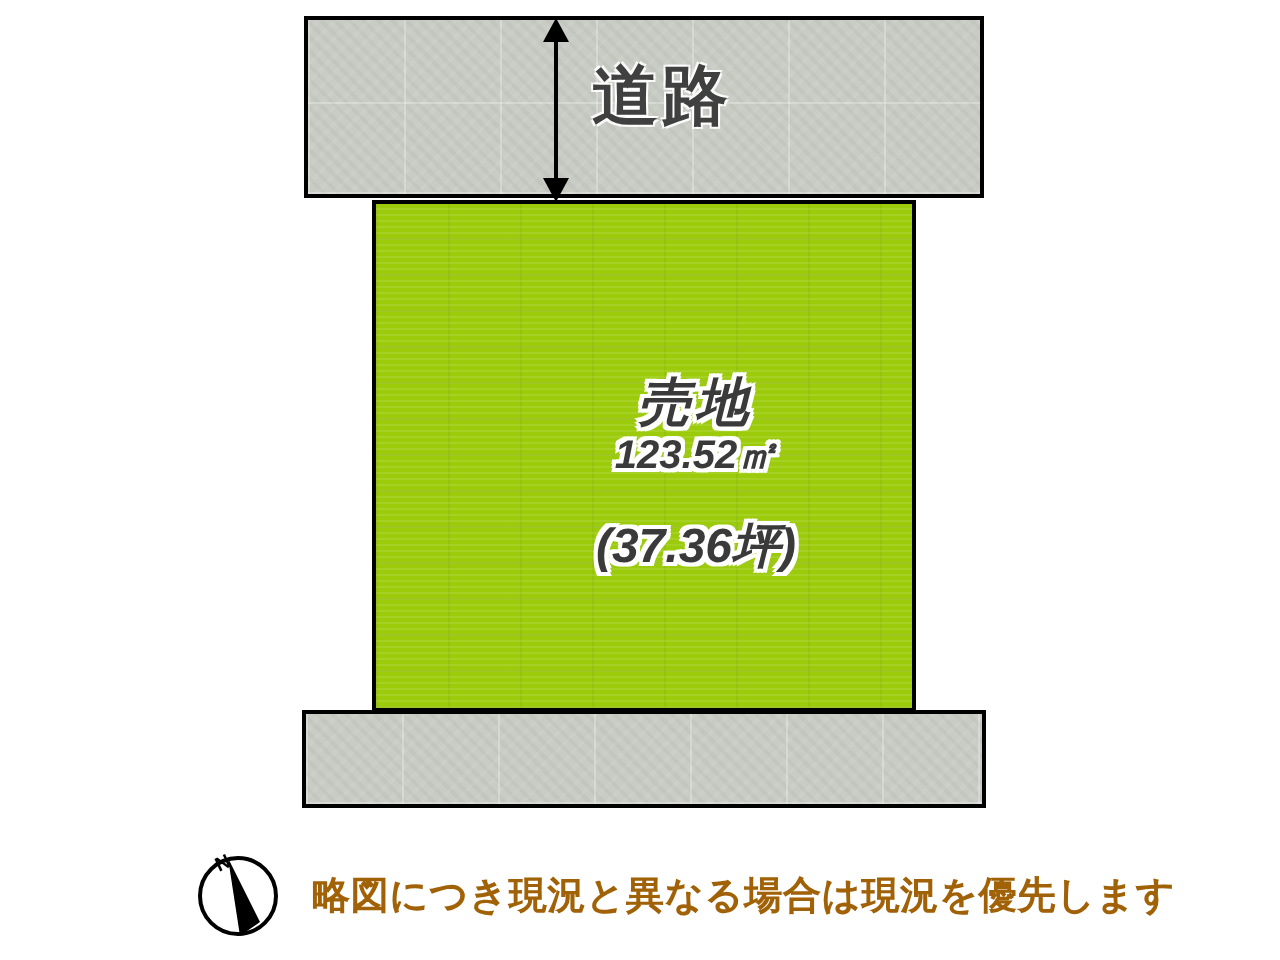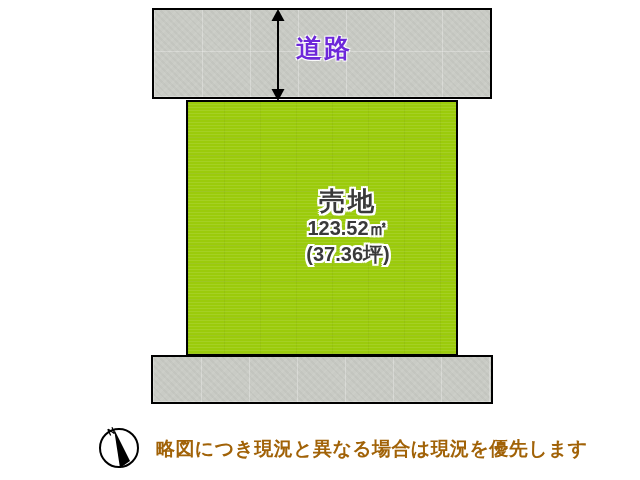--- a/index.html
+++ b/index.html
@@ -46,31 +46,32 @@
     position:absolute;
     left:186px;top:187px;width:324px;
     text-align:center;
     color:var(--lot-text);
     font-weight:bold;
     text-shadow:
       -2px -2px 0 var(--outline-white), 2px -2px 0 var(--outline-white),
       -2px  2px 0 var(--outline-white), 2px  2px 0 var(--outline-white),
       -2px  0   0 var(--outline-white), 2px  0   0 var(--outline-white),
        0   -2px 0 var(--outline-white), 0    2px 0 var(--outline-white);
+    font-style: italic;
   }
   .lot-title{font-size:26px;line-height:28px;letter-spacing:3px;}
   .lot-m2{font-size:20px;line-height:26px;}
-  .lot-tsubo{font-size:20px;line-height:26px;}
+  .lot-tsubo{font-size:24px;line-height:26px;margin-top:20px;}
 
   
   .road-label{
     position:absolute;
     left:296px;top:35px;
-    font-size:26px;line-height:26px;letter-spacing:2px;
-    color:#6d28d9;font-weight:bold;
+    font-size:33px;line-height:26px;letter-spacing:2px;
+    color:#404040;font-weight:bold;
     text-shadow:
       -1px -1px 0 rgba(255,255,255,.85), 1px -1px 0 rgba(255,255,255,.85),
       -1px  1px 0 rgba(255,255,255,.85), 1px  1px 0 rgba(255,255,255,.85);
   }
 
   
   .road-arrow{position:absolute;left:270px;top:9px;width:16px;height:92px;}
 
   
   .compass{position:absolute;left:97px;top:423px;width:44px;height:48px;}

